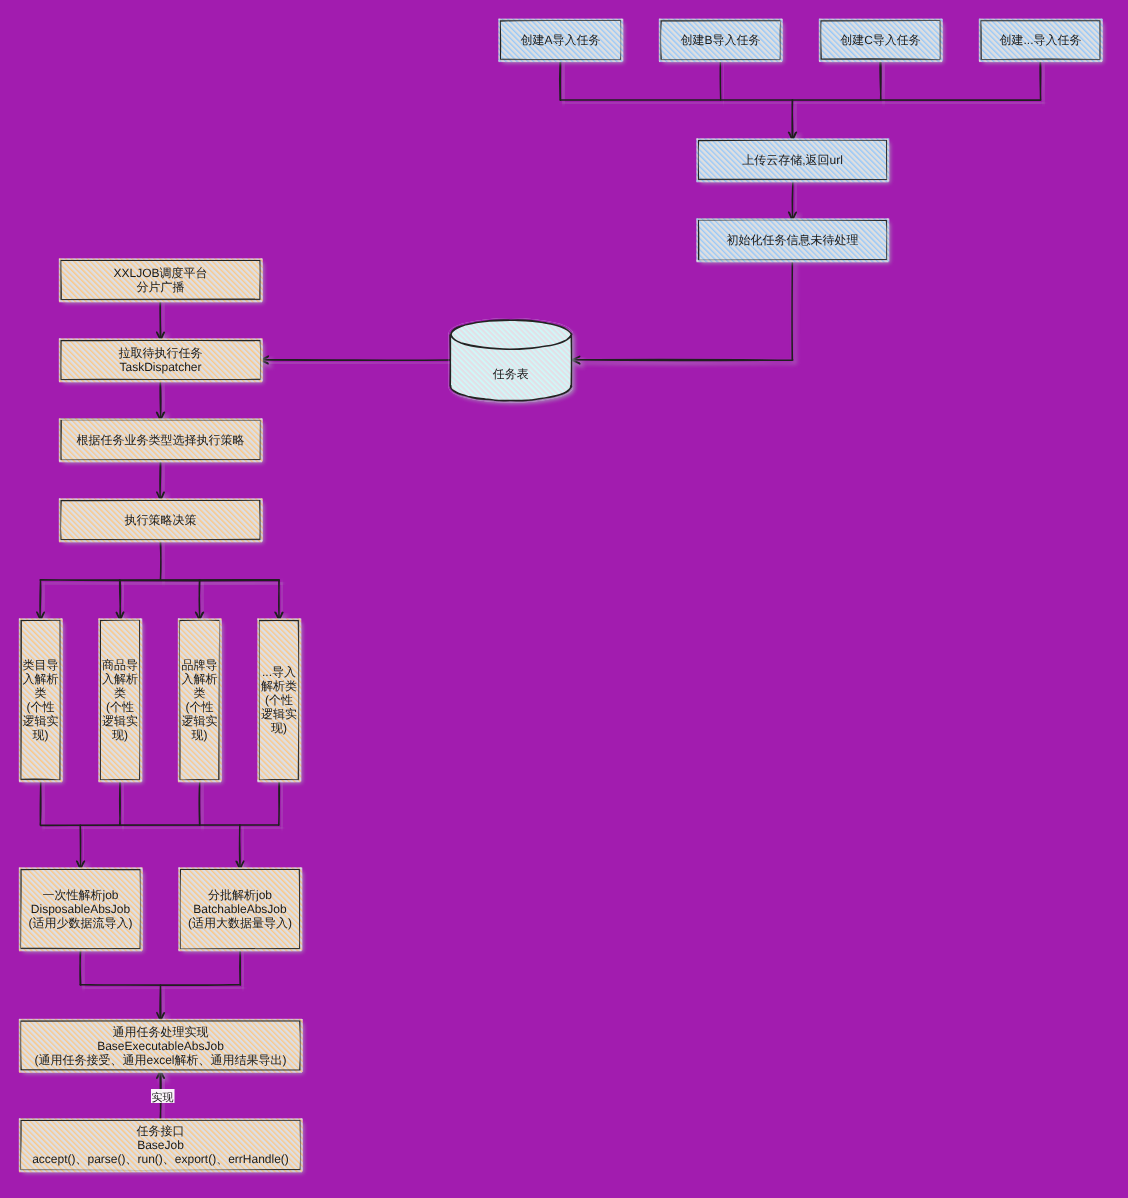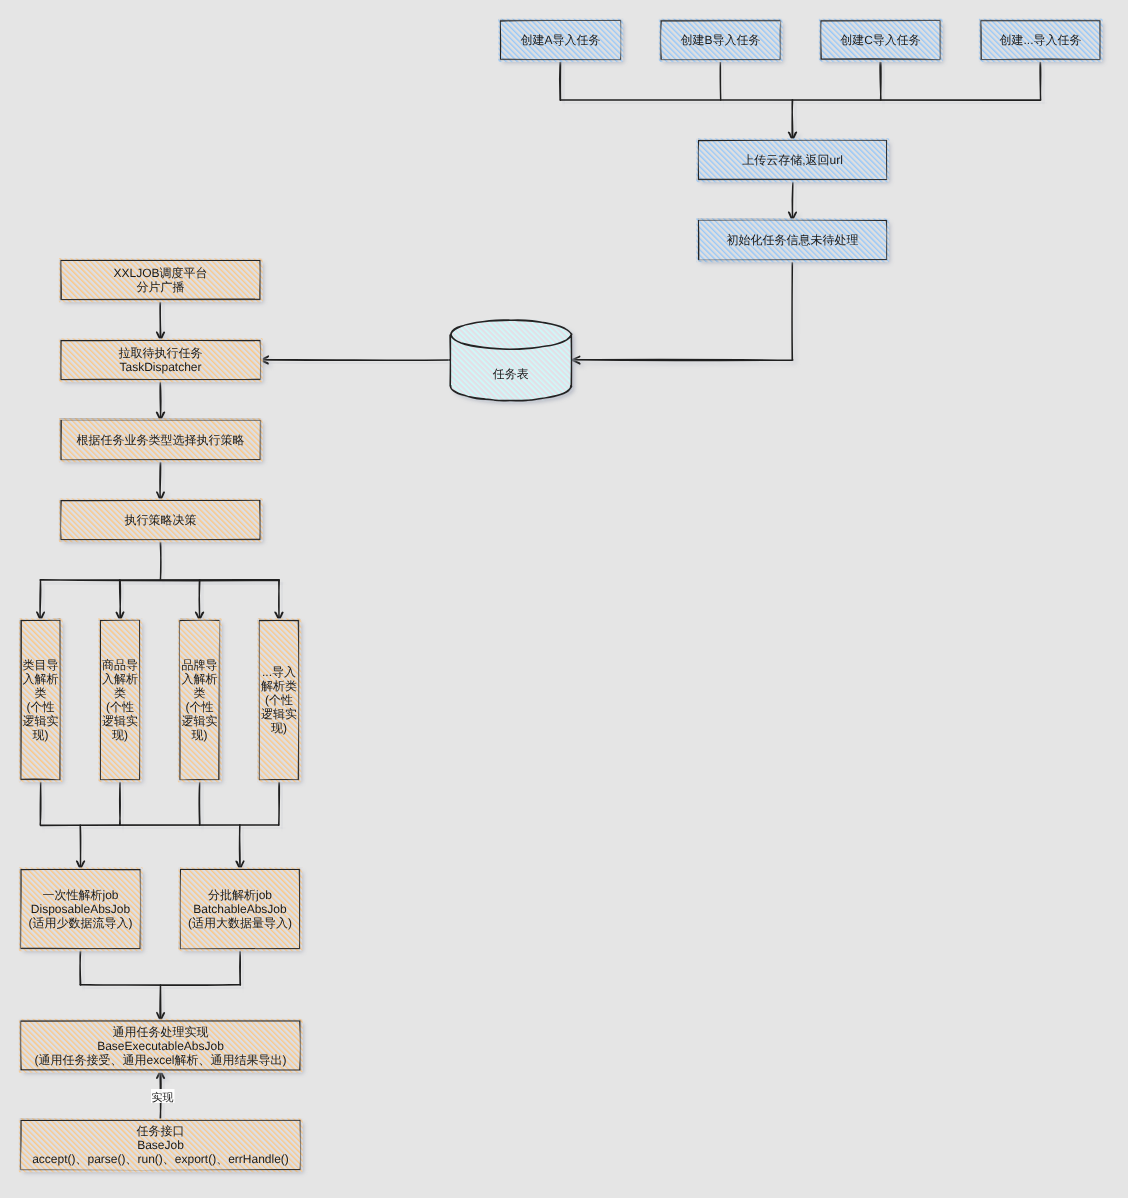--- a/index.html
+++ b/index.html
@@ -1,18 +1,18 @@
 <!DOCTYPE html>
 <html lang="zh"><head>
 <meta charset="utf-8">
 <title>Task Import Flow Diagram</title>
 <style>
   html,body{margin:0;padding:0;background:#ffffff;-webkit-font-smoothing:antialiased;text-rendering:geometricPrecision;}
   body{width:1128px;height:1198px;overflow:hidden;font-family:"Liberation Sans",sans-serif;}
-  #canvas{position:relative;width:1128px;height:1198px;background:#e5e5e5;text-align:center;}
+  #canvas{position:relative;width:1128px;height:1198px;background:#a21caf;text-align:center;}
   svg#diagram{position:absolute;left:0;top:0;width:1128px;height:1198px;display:block;}
   .st{fill:none;stroke:#232323;stroke-width:1.38;stroke-linecap:round;stroke-linejoin:round;}
   .ed{fill:none;stroke:#1f1f1f;stroke-width:1.45;stroke-linecap:round;stroke-linejoin:round;}
   .ah{fill:none;stroke:#1f1f1f;stroke-width:1.6;stroke-linecap:round;stroke-linejoin:round;}
   .eds{fill:none;stroke:#b9bdc8;stroke-width:1.4;stroke-linecap:round;stroke-linejoin:round;opacity:.62;filter:url(#softShadow);}
   .ahs{fill:none;stroke:#b9bdc8;stroke-width:2.0;stroke-linecap:round;stroke-linejoin:round;opacity:.62;filter:url(#softShadow);}
   .sh{fill:#a8adbb;stroke:none;opacity:.80;filter:url(#softShadow);}
   .tx{font-family:"Liberation Sans",sans-serif;font-size:12px;fill:#1a1a1a;text-anchor:middle;dominant-baseline:alphabetic;}
   .o{opacity:.85;}
   .f-blue{fill:url(#hatchBlue);stroke:none;}

